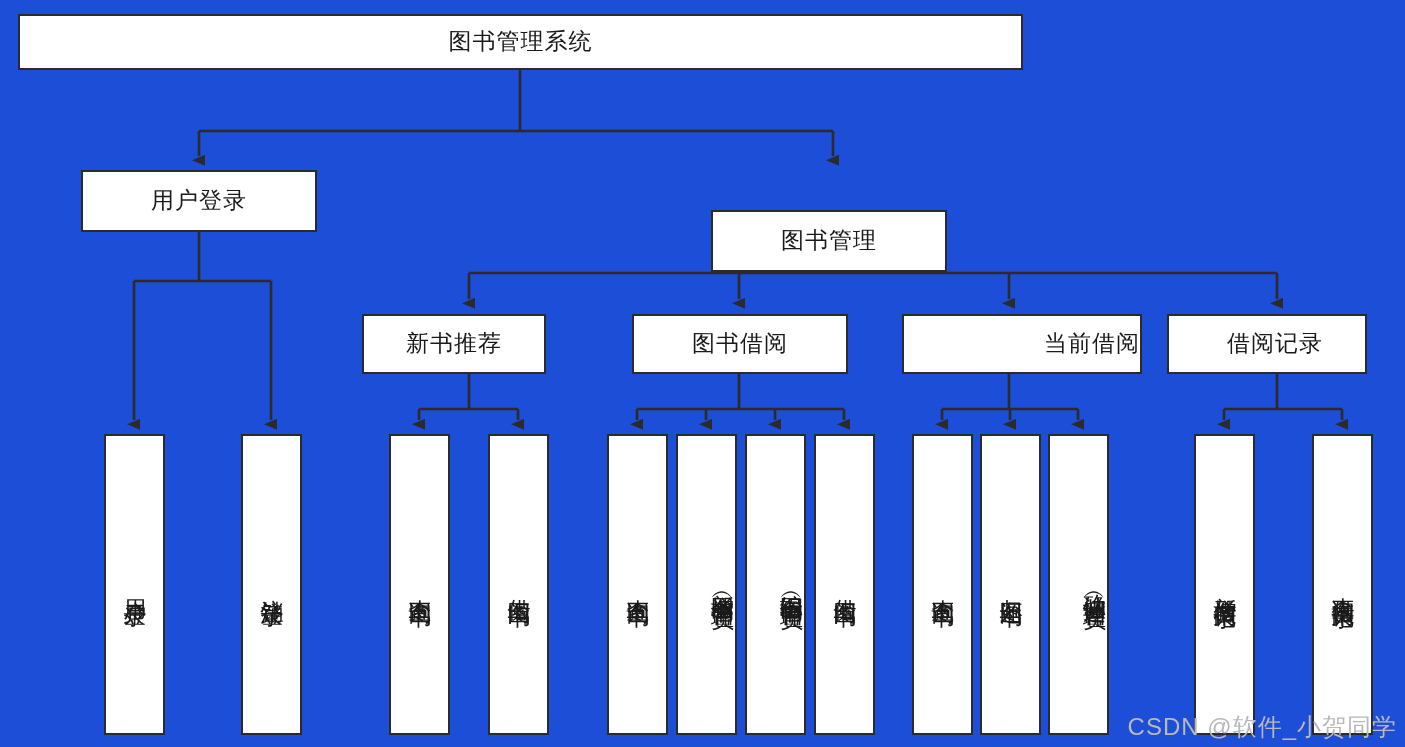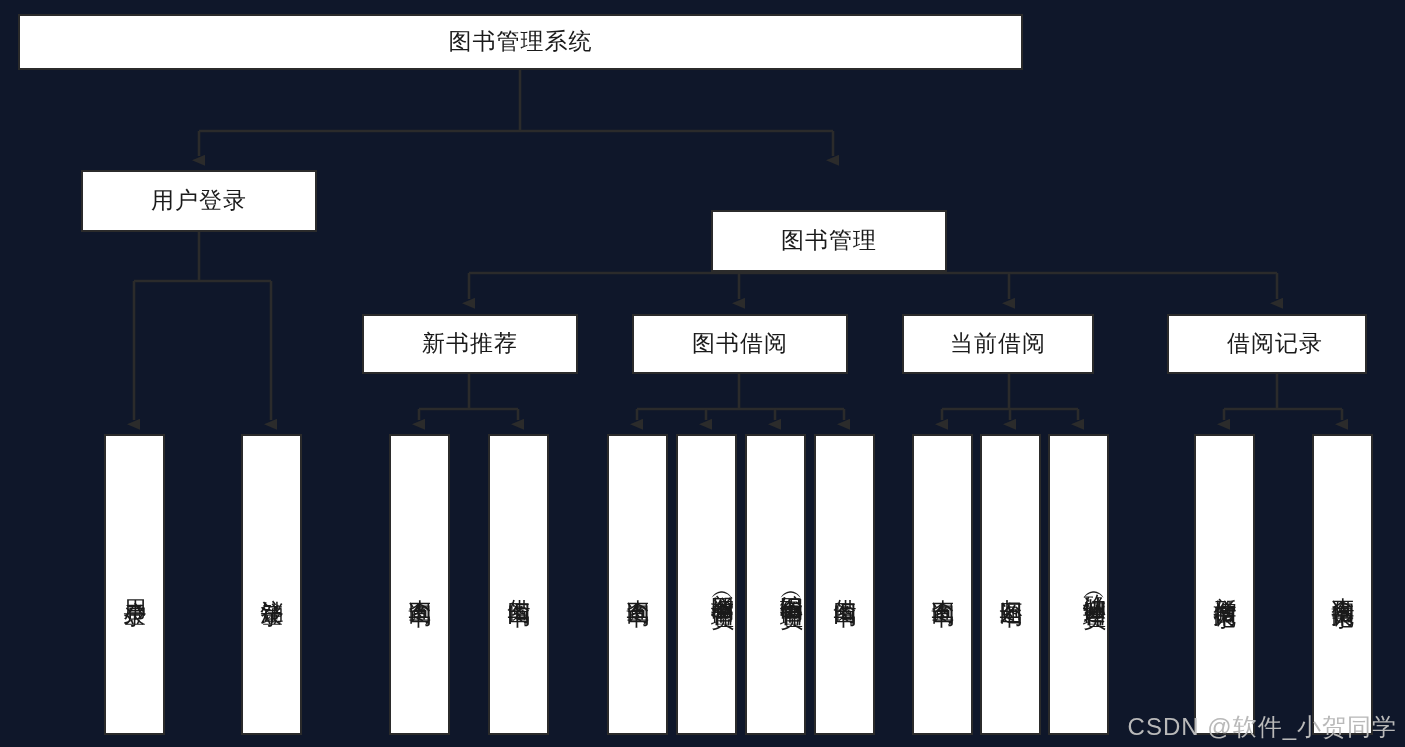--- a/index.html
+++ b/index.html
@@ -4,21 +4,21 @@
 <style>
   html, body {
     margin: 0;
     padding: 0;
     background: #ffffff;
   }
   #canvas {
     position: relative;
     width: 1405px;
     height: 747px;
-    background: #0f172a;
+    background: #1d4ed8;
     font-family: "Liberation Sans", "DejaVu Sans", sans-serif;
     overflow: hidden;
   }
   svg.wires {
     position: absolute;
     left: 0;
     top: 0;
     width: 1405px;
     height: 747px;
   }
@@ -129,27 +129,27 @@
     <span class="node-label">图书管理系统</span>
   </div>
 
   <div class="node h" style="left:81px; top:170px; width:236px; height:62px;">
     <span class="node-label">用户登录</span>
   </div>
   <div class="node h" style="left:711px; top:170px; width:236px; height:62px;margin-top:40px;">
     <span class="node-label">图书管理</span>
   </div>
 
-  <div class="node h" style="left:362px; top:314px; width:216px; height:60px;">
+  <div class="node h" style="left:362px; top:314px; width:184px; height:60px;">
     <span class="node-label">新书推荐</span>
   </div>
   <div class="node h" style="left:632px; top:314px; width:216px; height:60px;">
     <span class="node-label">图书借阅</span>
   </div>
-  <div class="node h" style="left:902px; top:314px; width:192px; height:60px;">
+  <div class="node h" style="left:902px; top:314px; width:240px; height:60px;justify-content:flex-end;">
     <span class="node-label">当前借阅</span>
   </div>
   <div class="node h" style="left:1167px; top:314px; width:200px; height:60px;padding-left:16px;">
     <span class="node-label">借阅记录</span>
   </div>
 
   <div class="node v short" style="left:104px; top:434px; width:61px; height:301px;">
     <span class="node-label">用户登录</span>
   </div>
   <div class="node v short" style="left:241px; top:434px; width:61px; height:301px;">

